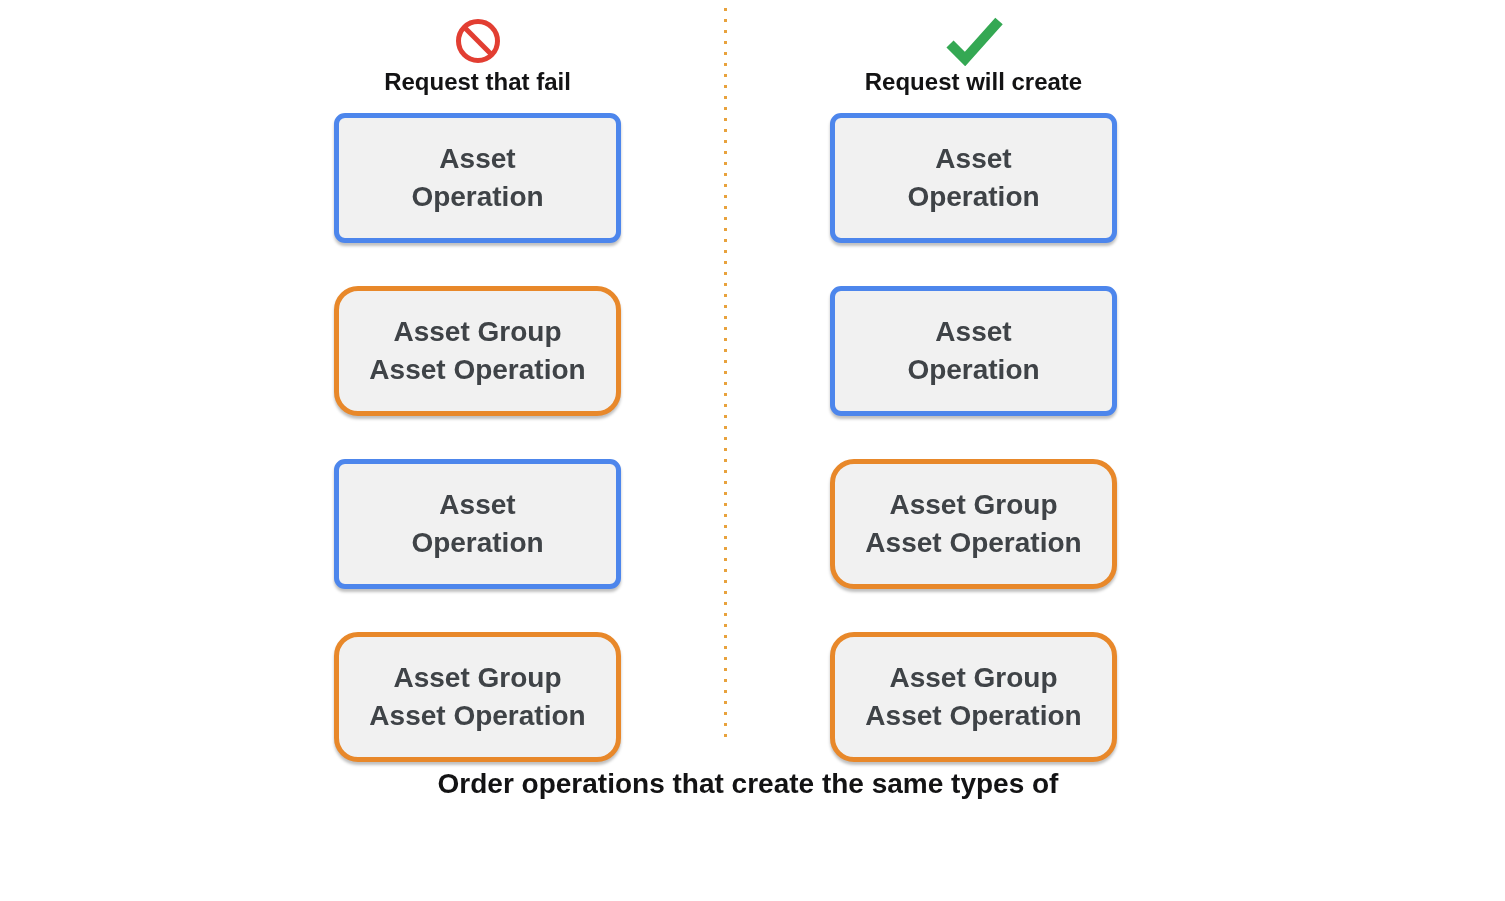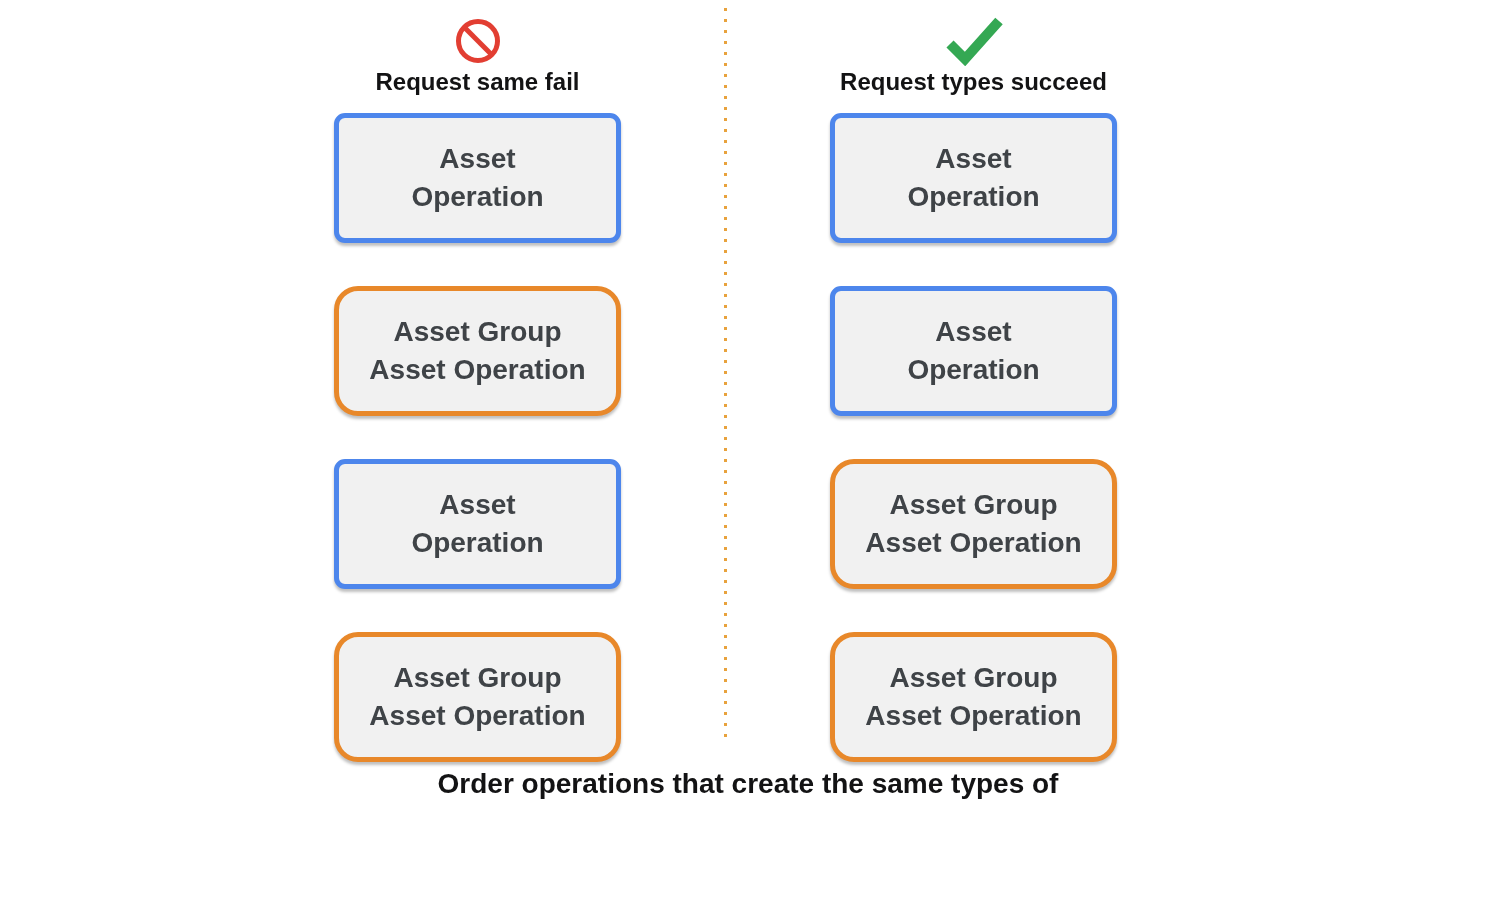--- a/index.html
+++ b/index.html
@@ -117,21 +117,21 @@
 
   <div class="divider"></div>
 
   <div class="column fail">
     <div class="col-icon">
       <svg class="icon-svg" width="48" height="48" viewBox="0 0 48 48">
         <circle cx="24" cy="24" r="19.5" fill="none" stroke="#e23e32" stroke-width="5"></circle>
         <line x1="10.8" y1="10.8" x2="37.2" y2="37.2" stroke="#e23e32" stroke-width="5"></line>
       </svg>
     </div>
-    <div class="col-title">Request same fail</div>
+    <div class="col-title">Request that fail</div>
     <div class="boxes">
       <div class="box blue">
         <span class="box-line">Asset</span>
         <span class="box-line">Operation</span>
       </div>
       <div class="box orange">
         <span class="box-line">Asset Group</span>
         <span class="box-line">Asset Operation</span>
       </div>
       <div class="box blue">
@@ -144,21 +144,21 @@
       </div>
     </div>
   </div>
 
   <div class="column succeed">
     <div class="col-icon">
       <svg class="icon-svg" width="62" height="50" viewBox="0 0 62 50">
         <path d="M7 28 L22 43 L56 5" fill="none" stroke="#34a853" stroke-width="10" stroke-linecap="butt" stroke-linejoin="miter"></path>
       </svg>
     </div>
-    <div class="col-title">Request types succeed</div>
+    <div class="col-title">Request will create</div>
     <div class="boxes">
       <div class="box blue">
         <span class="box-line">Asset</span>
         <span class="box-line">Operation</span>
       </div>
       <div class="box blue">
         <span class="box-line">Asset</span>
         <span class="box-line">Operation</span>
       </div>
       <div class="box orange">

